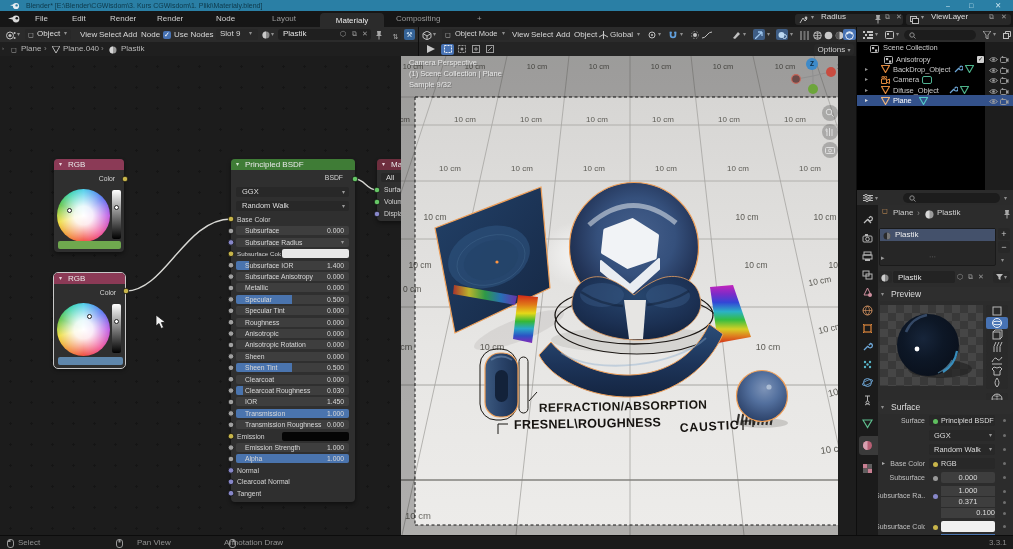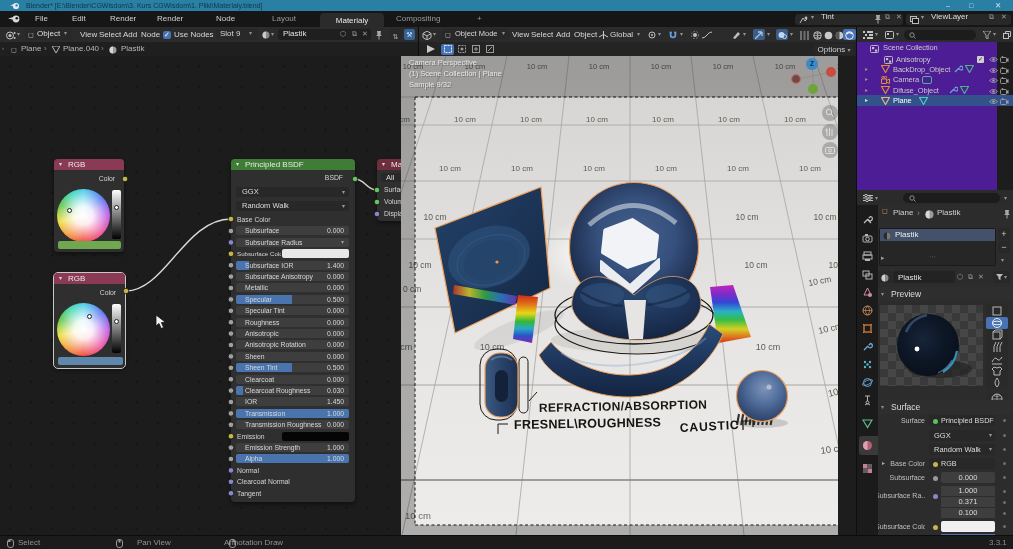--- a/index.html
+++ b/index.html
@@ -8,21 +8,21 @@
 #topbar{left:0;top:11px;width:1013px;height:16px;background:#161616;color:#cfcfcf;font-size:8px;line-height:16px}
 .tab{color:#9a9a9a}
 .menu{color:#d2d2d2}
 #hdrs{left:0;top:27px;width:1013px;height:15px;background:#2b2b2b;font-size:8.5px;color:#d8d8d8;line-height:15px}
 .vsep{width:1px;background:#0e0e0e;top:27px;height:508px}
 .dd{background:#282828;border-radius:3px;color:#dedede}
 .chev{color:#8f8f8f;font-size:6px}
 #ncrumb{left:0;top:42px;width:418px;height:14px;background:#1f1f1f;color:#b8b8b8;font-size:8px;line-height:14px}
 #nodebg{left:0;top:56px;width:418px;height:479px;background-color:#1c1c1c;background-image:radial-gradient(#151515 1px,transparent 1.2px);background-size:21px 21px}
 #vtool{left:419px;top:42px;width:437px;height:14px;background:#242424}
-#outliner{left:857px;top:42px;width:140px;height:148px;background:#4c1d95;font-size:7.5px;color:#c8c8c8;letter-spacing:-0.1px}
+#outliner{left:857px;top:42px;width:128px;height:148px;background:#000000;font-size:7.5px;color:#c8c8c8;letter-spacing:-0.1px}
 #props{left:857px;top:190px;width:156px;height:345px;background:#2c2c2c;font-size:8.5px;color:#c8c8c8}
 #ptabs{left:857px;top:205px;width:21px;height:330px;background:#1b1b1b}
 #status{left:0;top:535px;width:1013px;height:14px;background:#1b1b1b;border-top:1px solid #0c0c0c;color:#929292;font-size:8px;line-height:14px}
 .node{position:absolute;background:#2f2f2f;border-radius:4px;box-shadow:0 2px 4px rgba(0,0,0,.45)}
 .nhead{position:absolute;left:0;top:0;right:0;height:11px;border-radius:4px 4px 0 0;color:#e8e8e8;font-size:8px;line-height:11px}
 .sl{position:absolute;height:9px;background:#3e3e3e;border-radius:2px;color:#d8d8d8;font-size:6.8px;line-height:9.5px;overflow:hidden}
 .sl b{position:absolute;left:9px;top:0;font-weight:normal;white-space:nowrap}
 .sl i{position:absolute;right:5px;top:0;font-style:normal}
 .fl{position:absolute;left:0;top:0;bottom:0;background:#4a74ae}
 .lbl{position:absolute;color:#d4d4d4;font-size:6.8px;line-height:10px;white-space:nowrap}
@@ -63,21 +63,21 @@
  <span class="ab tab" style="left:272px">Layout</span>
  <div class="ab" style="left:320px;top:2px;width:64px;height:14px;background:#2b2b2b;border-radius:4px 4px 0 0;text-align:center;color:#ececec">Materialy</div>
  <span class="ab tab" style="left:396px">Compositing</span>
  <span class="ab tab" style="left:477px">+</span>
  <div class="ab dd" style="left:795px;top:2.5px;width:108px;height:11px"></div>
  <svg class="ab" style="left:799px;top:4.5px" width="9" height="8" viewBox="0 0 9 8">
       <path d="M1 7 L4 2 L6 5 L8 3" stroke="#bbb" fill="none" stroke-width="1"></path>
       <circle cx="7" cy="2" r="1.4" fill="#bbb"></circle>
     </svg>
  <span class="ab" style="left:811px;top:-2.5px;font-size:6px;color:#999">▾</span>
- <span class="ab" style="left:821px;top:-2.5px;color:#dedede">Tint</span>
+ <span class="ab" style="left:821px;top:-2.5px;color:#dedede">Radius</span>
  <span class="ab" style="left:874px;top:2.5px"><svg viewBox="0 0 8 10" width="8" height="10" style="display:inline-block">
         <path d="M2 1 H6 L5.5 4.5 L7 6 H1 L2.5 4.5 Z" fill="#a8a8a8"></path>
         <line x1="4" y1="6" x2="4" y2="9.5" stroke="#a8a8a8"></line>
       </svg></span>
  <span class="ab" style="left:885px;top:-2.5px;color:#9a9a9a;font-size:7px">⧉</span>
  <span class="ab" style="left:896px;top:-2.5px;color:#9a9a9a;font-size:7px">✕</span>
  <div class="ab dd" style="left:906px;top:2.5px;width:105px;height:11px"></div>
  <svg class="ab" style="left:910px;top:4.5px" width="9" height="8" viewBox="0 0 9 8">
       <rect x="0.5" y="0.5" width="6" height="5" fill="none" stroke="#bbb"></rect>
       <rect x="2.5" y="2.5" width="6" height="5" fill="#161616" stroke="#bbb"></rect>
@@ -878,21 +878,21 @@
     <div class="pw" style="left:72px;top:268px;width:66px;height:11px"></div>
     <div class="ab" style="left:76px;top:271.5px;width:5px;height:5px;border-radius:50%;background:#c8b54a"></div>
     <span class="ab" style="left:84px;top:268px;font-size:7.2px;color:#dcdcdc;line-height:11px">RGB</span>
     <div class="plab" style="left:18px;top:282px;width:50px">Subsurface</div>
     <div class="ab" style="left:76px;top:285.5px;width:5px;height:5px;border-radius:50%;background:#9a9a9a"></div>
     <div class="ab" style="left:84px;top:282px;width:54px;height:11px;background:#3e3e3e;border-radius:2px;font-size:7.5px;color:#dcdcdc;line-height:11px;text-align:center">0.000</div>
     <div class="plab" style="left:18px;top:300px;width:50px">Subsurface Ra..</div>
     <div class="ab" style="left:76px;top:303.5px;width:5px;height:5px;border-radius:50%;background:#8787c9"></div>
     <div class="ab" style="left:84px;top:296px;width:54px;height:10px;background:#3e3e3e;font-size:7.5px;color:#dcdcdc;line-height:10px;text-align:center">1.000</div>
     <div class="ab" style="left:84px;top:307px;width:54px;height:10px;background:#3e3e3e;font-size:7.5px;color:#dcdcdc;line-height:10px;text-align:center">0.371</div>
-    <div class="ab" style="left:84px;top:318px;width:54px;height:10px;background:#3e3e3e;font-size:7.5px;color:#dcdcdc;line-height:10px;text-align:center">0.100</div>
+    <div class="ab" style="left:84px;top:318px;width:54px;height:10px;background:#3e3e3e;font-size:7.5px;color:#dcdcdc;line-height:10px;text-align:right">0.100</div>
     <div class="plab" style="left:18px;top:331px;width:50px">Subsurface Colo</div>
     <div class="ab" style="left:76px;top:334.5px;width:5px;height:5px;border-radius:50%;background:#c8b54a"></div>
     <div class="ab" style="left:84px;top:331px;width:54px;height:11px;background:#f0f0f0;border-radius:2px"></div>
     <div class="ab" style="left:84px;top:344px;width:54px;height:1px;background:#4a74ae"></div>
     <div class="ab" style="left:146px;top:229px;width:3px;height:3px;border-radius:50%;background:#6f6f6f"></div>
     <div class="ab" style="left:146px;top:244px;width:3px;height:3px;border-radius:50%;background:#6f6f6f"></div>
     <div class="ab" style="left:146px;top:258px;width:3px;height:3px;border-radius:50%;background:#6f6f6f"></div>
     <div class="ab" style="left:146px;top:272px;width:3px;height:3px;border-radius:50%;background:#6f6f6f"></div>
     <div class="ab" style="left:146px;top:286px;width:3px;height:3px;border-radius:50%;background:#6f6f6f"></div>
     <div class="ab" style="left:146px;top:300px;width:3px;height:3px;border-radius:50%;background:#6f6f6f"></div>

